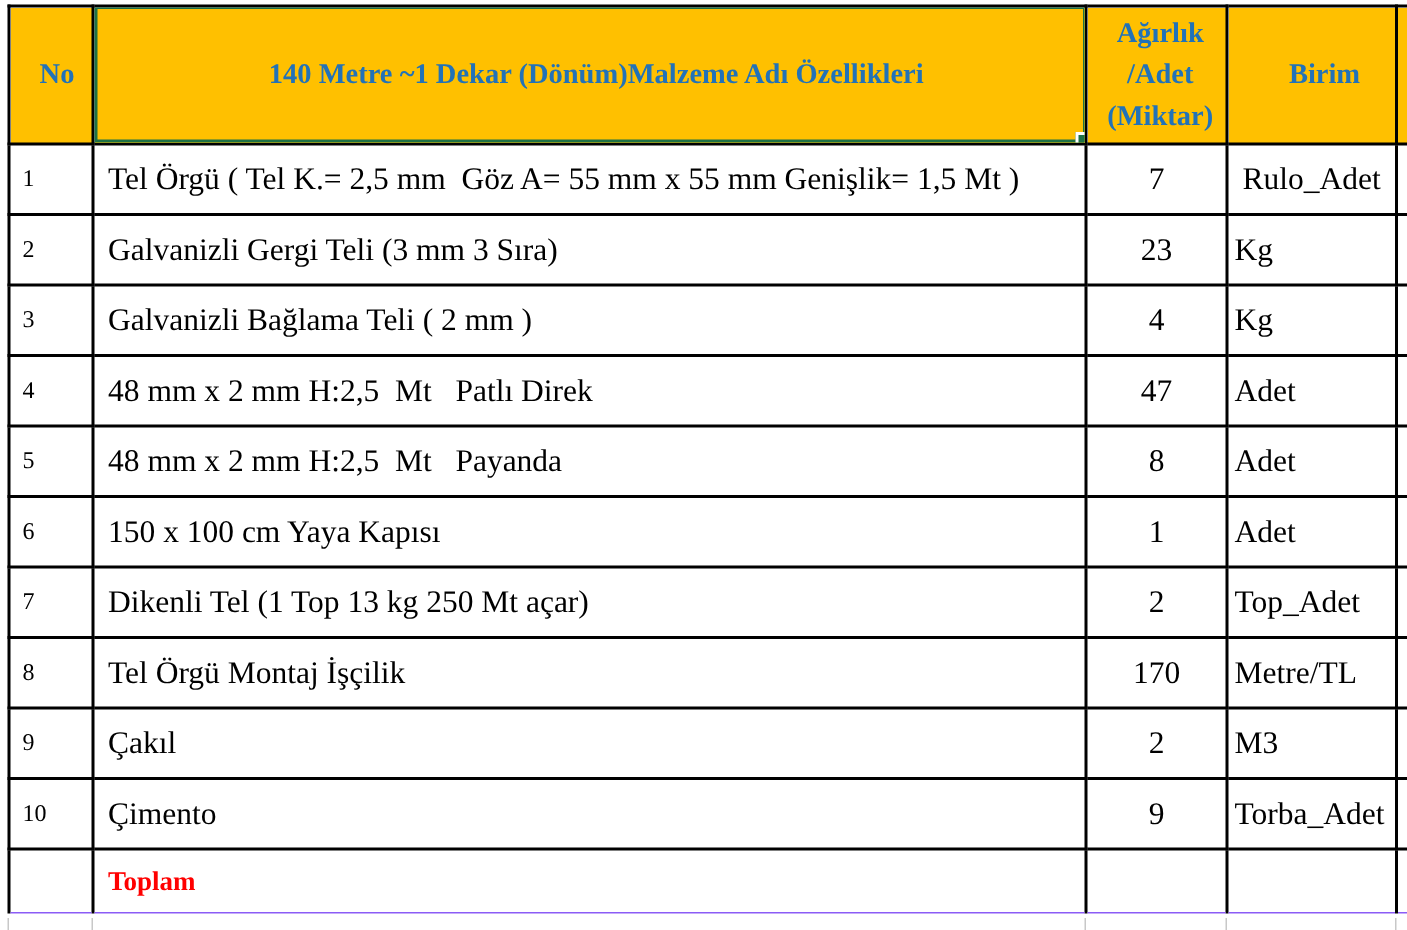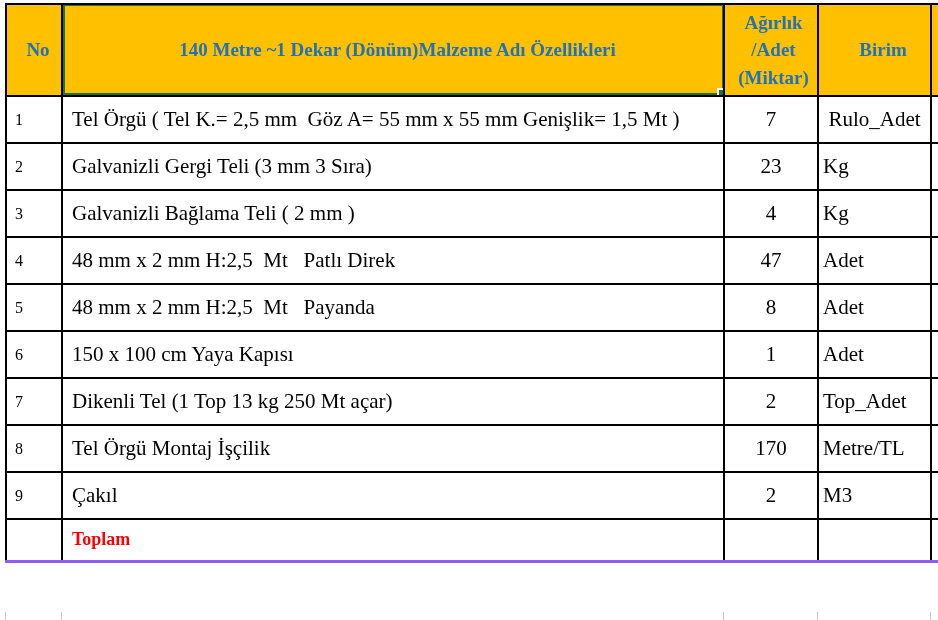--- a/index.html
+++ b/index.html
@@ -14,21 +14,21 @@
   }
   td,th{
     border:2px solid #000000;
     padding:0;vertical-align:middle;overflow:hidden;
     font-size:21px;color:#000;
     background:#ffffff;
   }
   tr.r-hdr{height:92px;}
   tr.r-body{height:47px;}
   tr.r-foot{height:42px;}
-  tr.r-foot td{border-bottom:3px solid #8b5cf6;}
+  tr.r-foot td{border-bottom:1px solid #8b5cf6;}
   th.hdr{
     background:#FFC000;color:#2272B8;font-weight:bold;font-size:19px;
     text-align:center;
   }
   th.hdr-no{padding-left:8px;}
   th.hdr-name{padding-left:9px;position:relative;margin-left:16px;}
   th.hdr-qty{padding-left:5px;vertical-align:middle;line-height:1.45;white-space:pre-line;}
   th.hdr-unit{padding-left:17px;}
   th.hdr-sliver{padding:0;}
   td.c-no{padding-left:8px;font-size:16px;text-align:left;}
@@ -144,20 +144,27 @@
     </tr>
 
     <tr class="r-body">
       <td class="c-no">9</td>
       <td class="c-name">Çakıl</td>
       <td class="c-qty">2</td>
       <td class="c-unit">M3</td>
       <td></td>
     </tr>
 
+    <tr class="r-body">
+      <td class="c-no">10</td>
+      <td class="c-name">Çimento</td>
+      <td class="c-qty">9</td>
+      <td class="c-unit">Torba_Adet</td>
+      <td></td>
+    </tr>
 
     <tr class="r-foot">
       <td class="c-no"></td>
       <td class="c-total">Toplam</td>
       <td class="c-qty"></td>
       <td class="c-unit"></td>
       <td></td>
     </tr>
   </tbody>
     </table>

